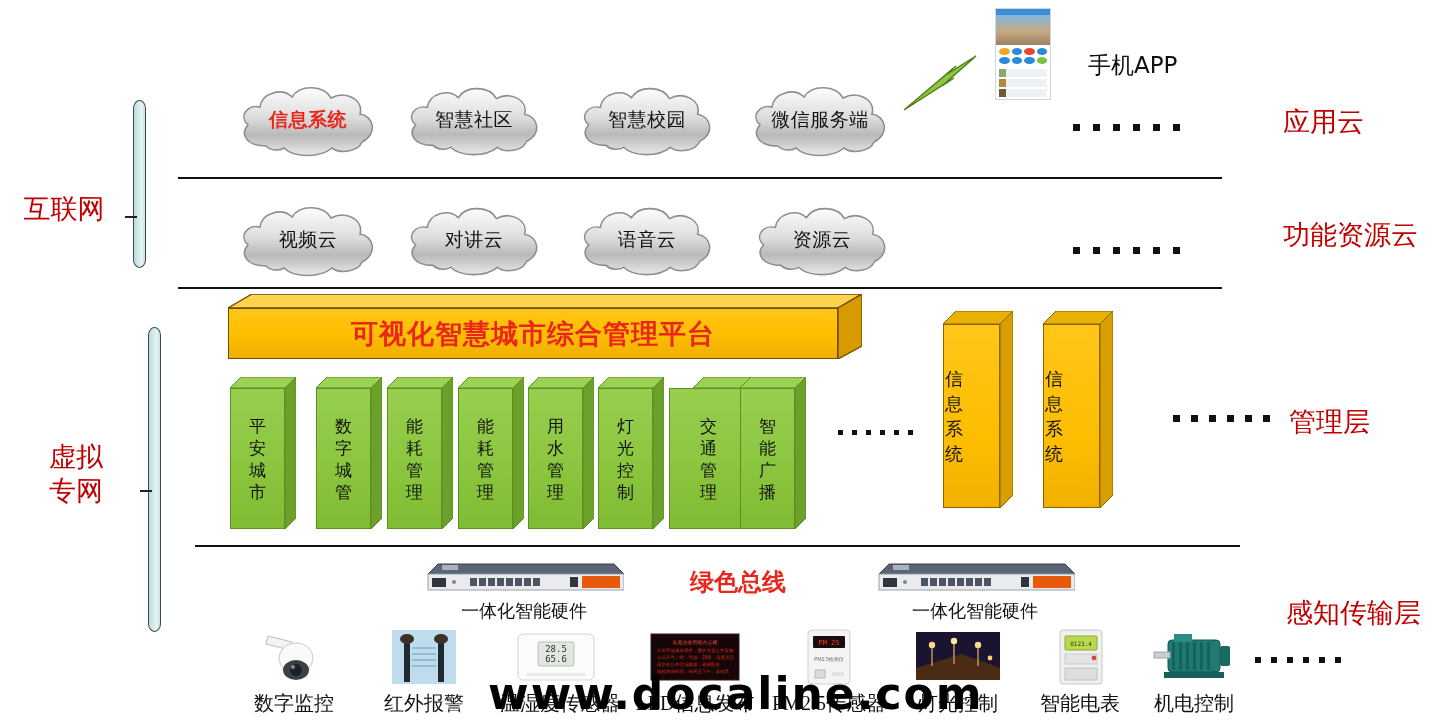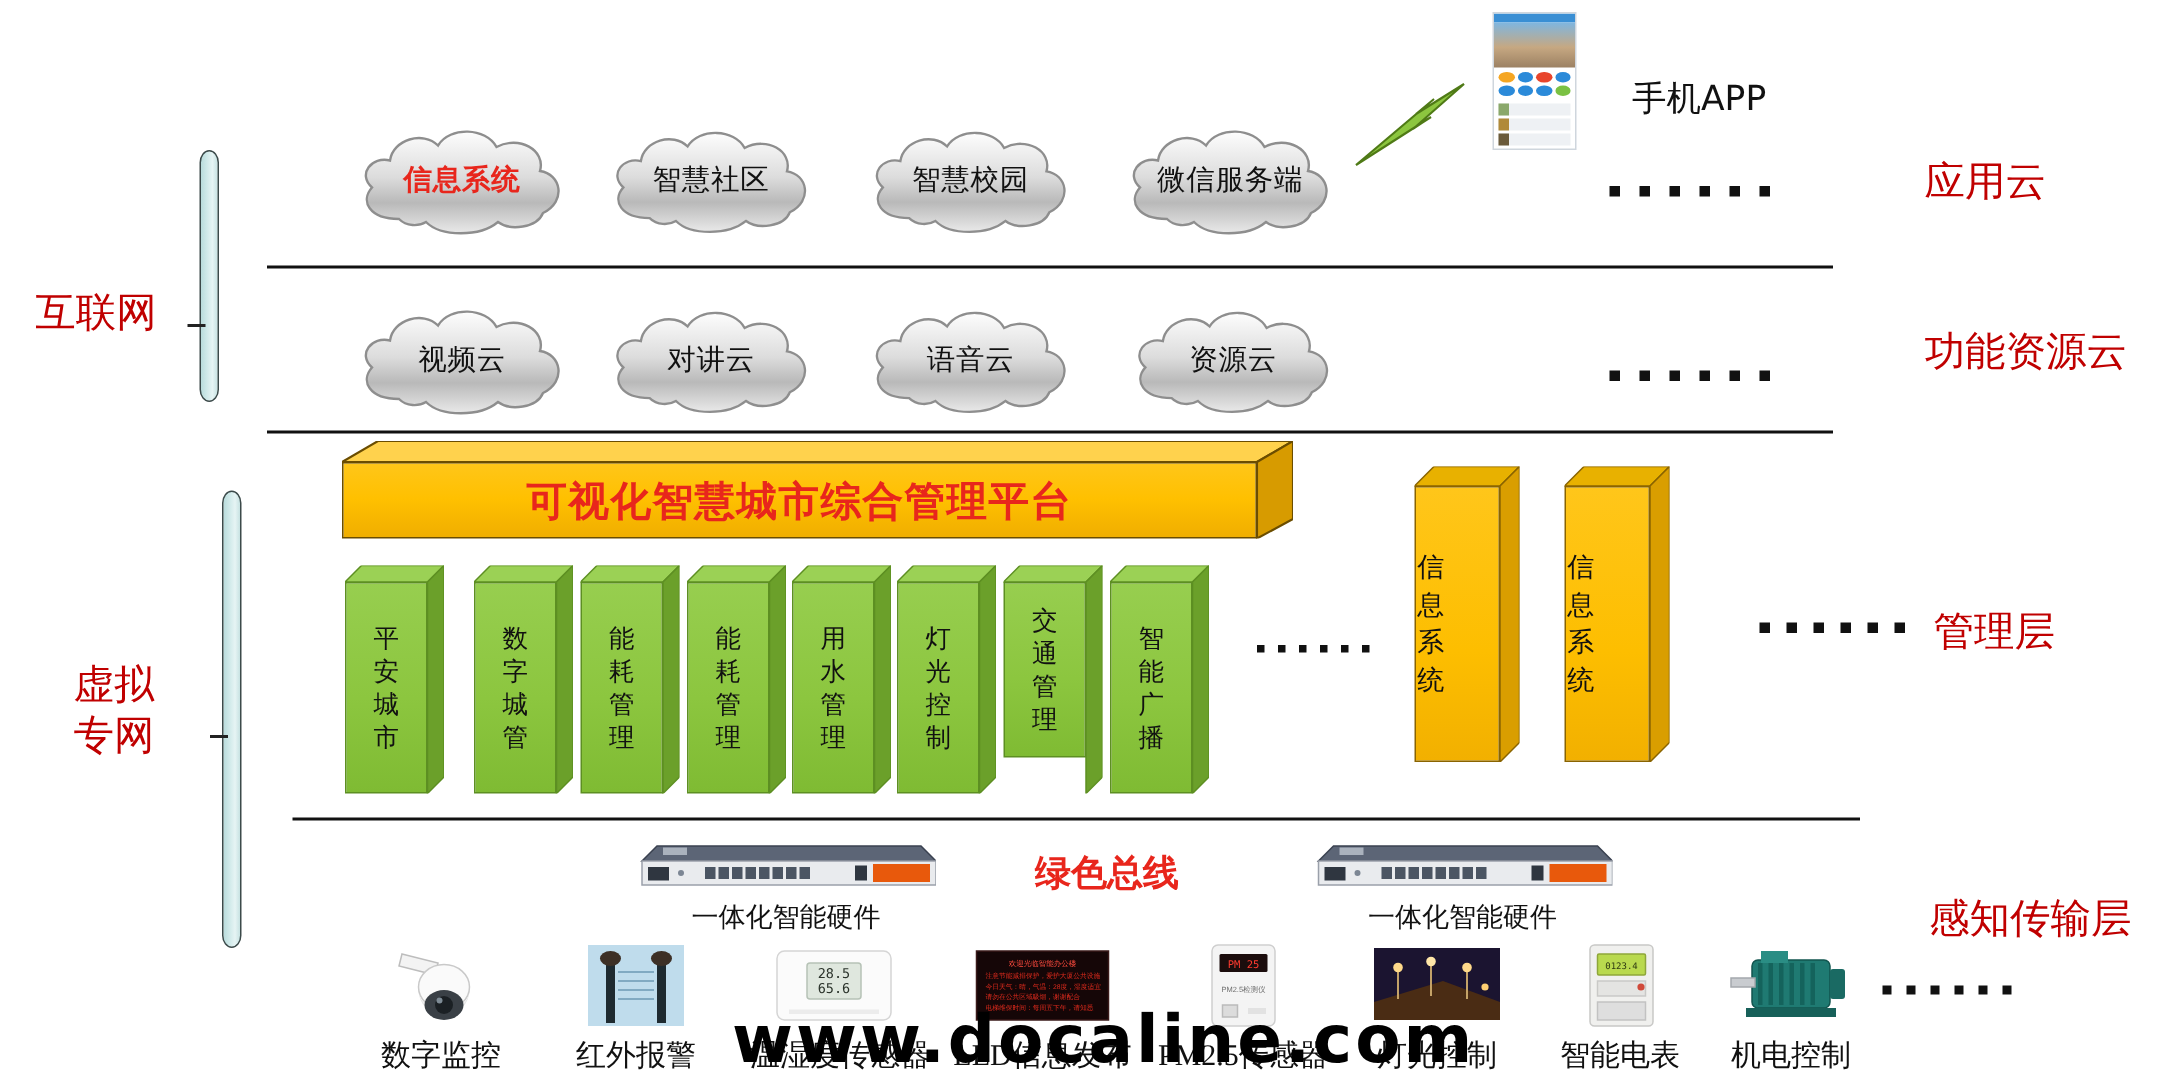--- a/index.html
+++ b/index.html
@@ -335,21 +335,21 @@
   <div class="gbox abs" style="left:598px;top:377px;width:66px;height:152px;">
     <svg class="abs" width="66" height="152">
       <polygon points="0,11 11,0 66,0 55,11" fill="#9BD155" stroke="#5d8f22" stroke-width="1"></polygon>
       <polygon points="55,11 66,0 66,141 55,152" fill="#6BA02A" stroke="#5d8f22" stroke-width="1"></polygon>
     </svg>
     <div class="g-face">
       <span class="g-text">灯光控制</span>
     </div>
   </div>
 
-  <div class="gbox abs" style="left:669px;top:377px;width:66px;height:128px;">
+  <div class="gbox abs" style="left:669px;top:377px;width:66px;height:152px;padding-left:24px;">
     <svg class="abs" width="66" height="152">
       <polygon points="0,11 11,0 66,0 55,11" fill="#9BD155" stroke="#5d8f22" stroke-width="1"></polygon>
       <polygon points="55,11 66,0 66,141 55,152" fill="#6BA02A" stroke="#5d8f22" stroke-width="1"></polygon>
     </svg>
     <div class="g-face">
       <span class="g-text">交通管理</span>
     </div>
   </div>
 
   <div class="gbox abs" style="left:740px;top:377px;width:66px;height:152px;">

